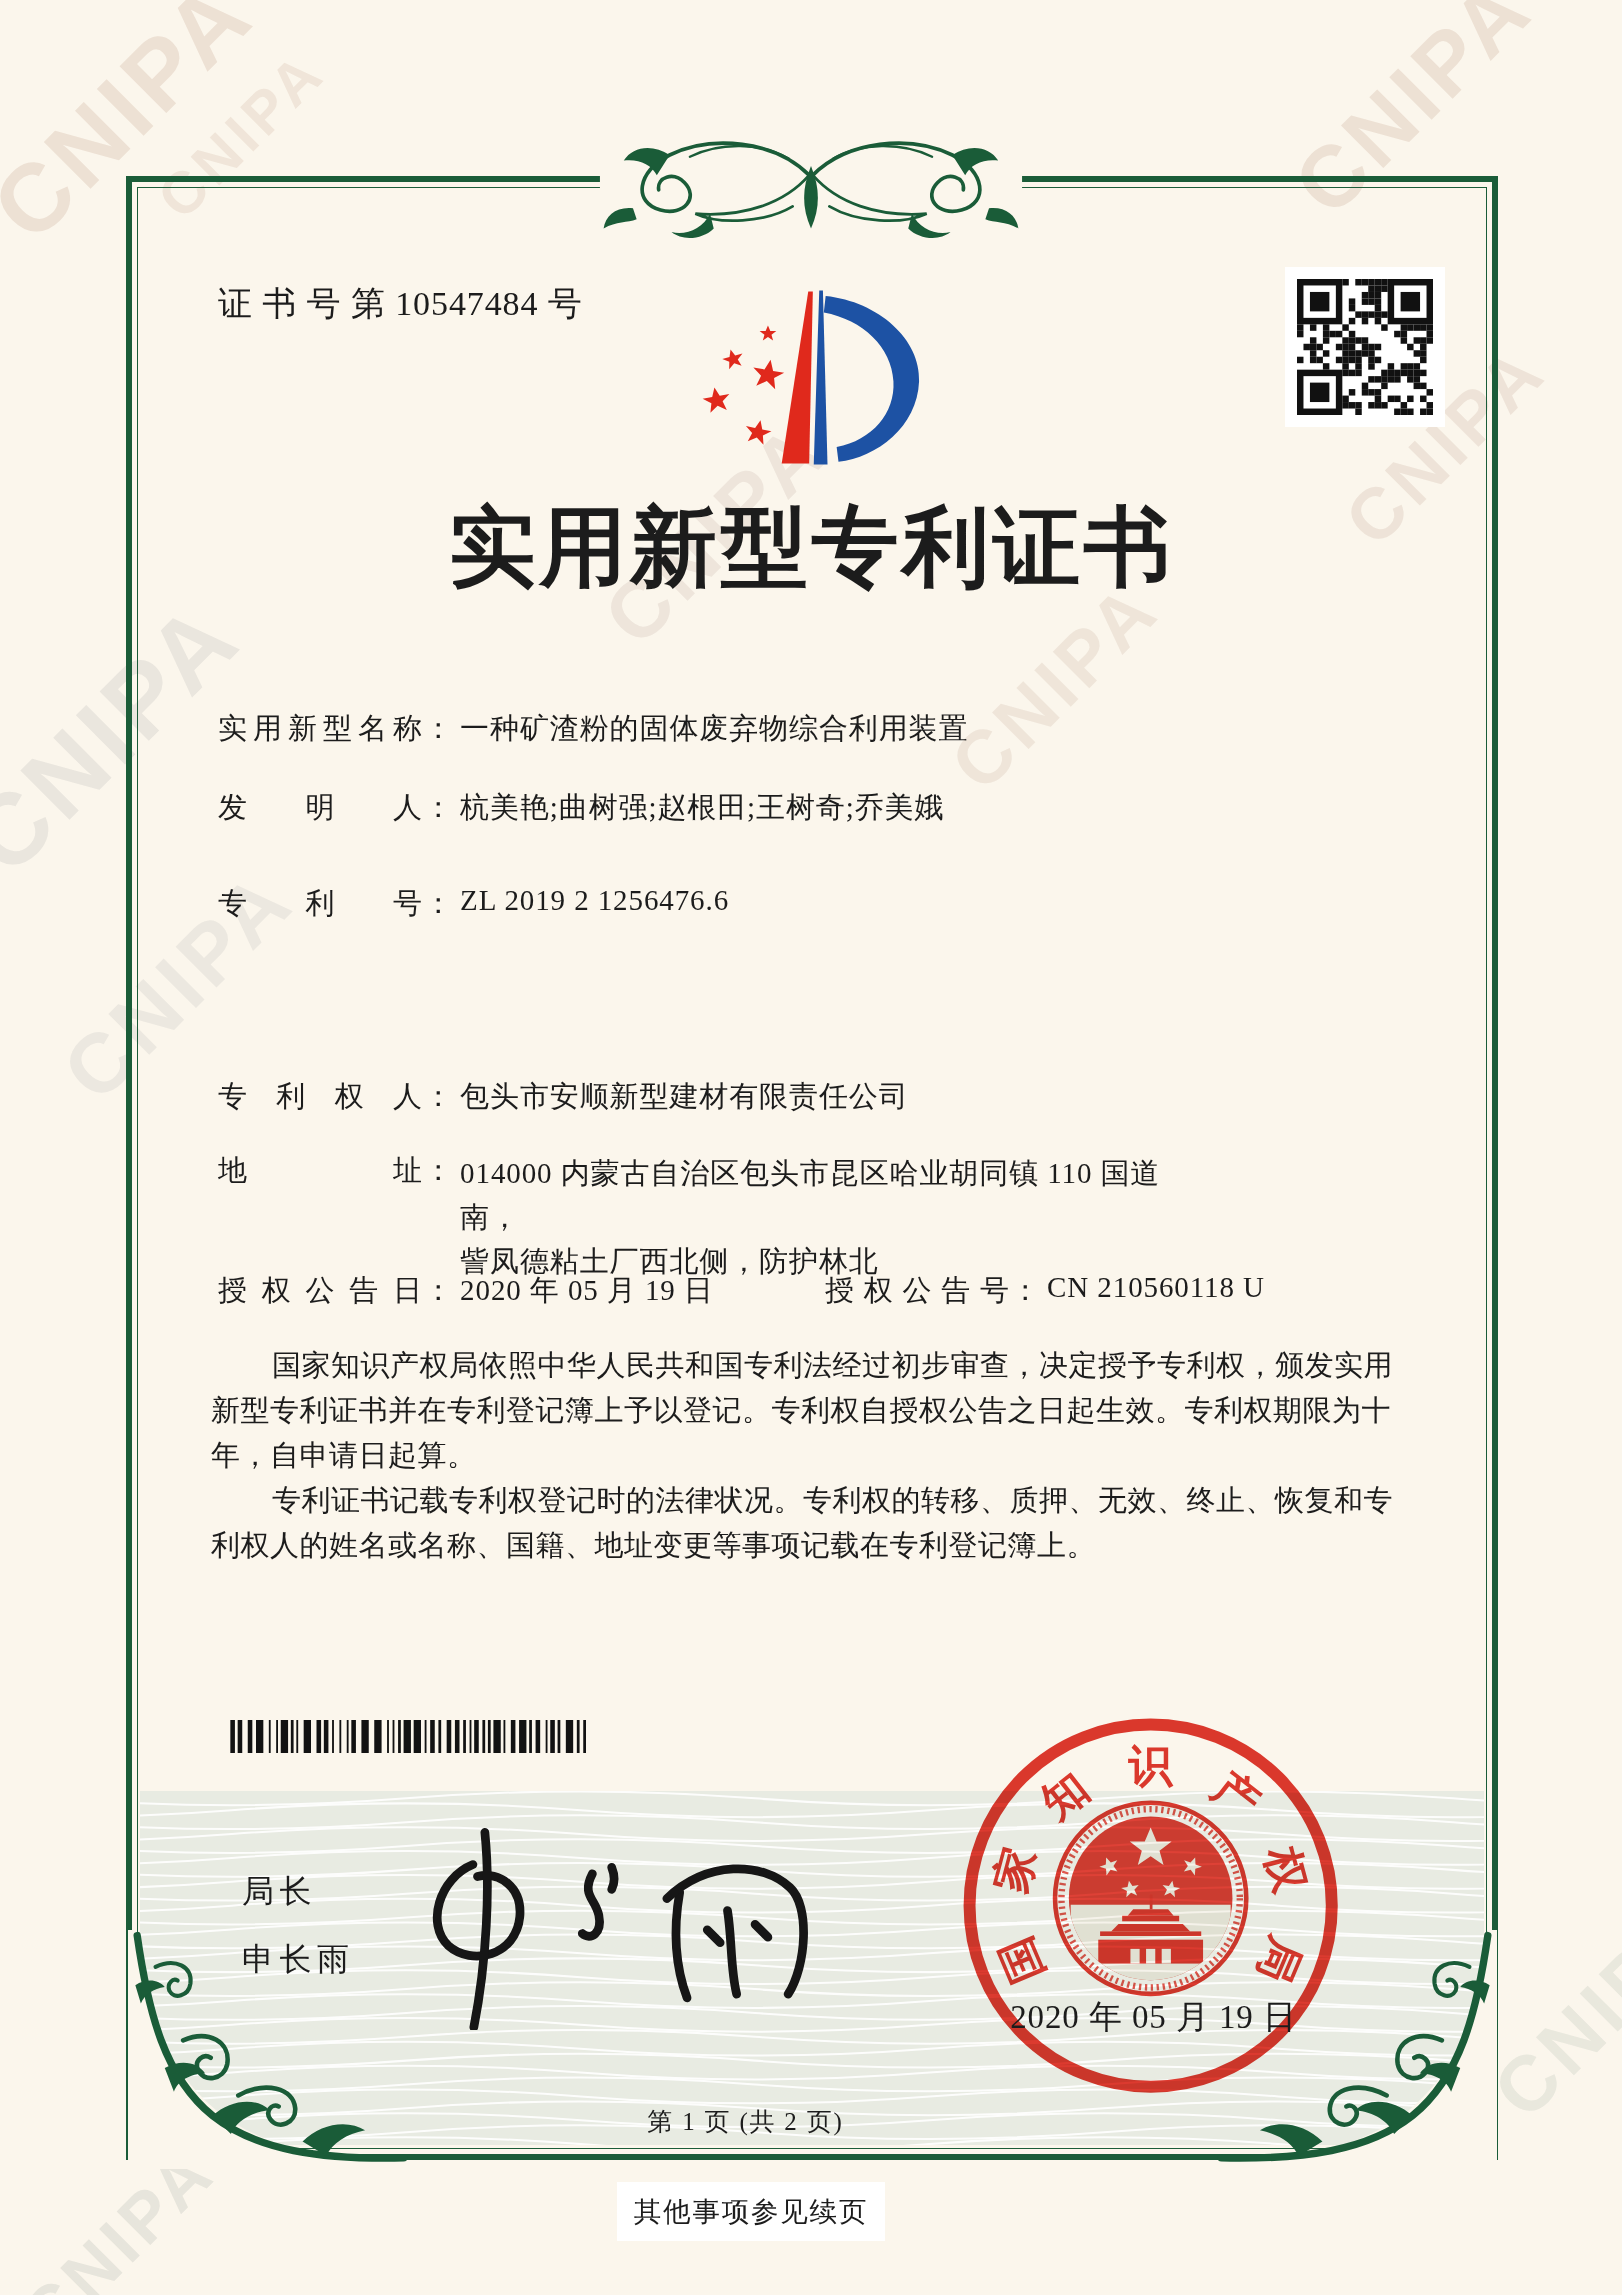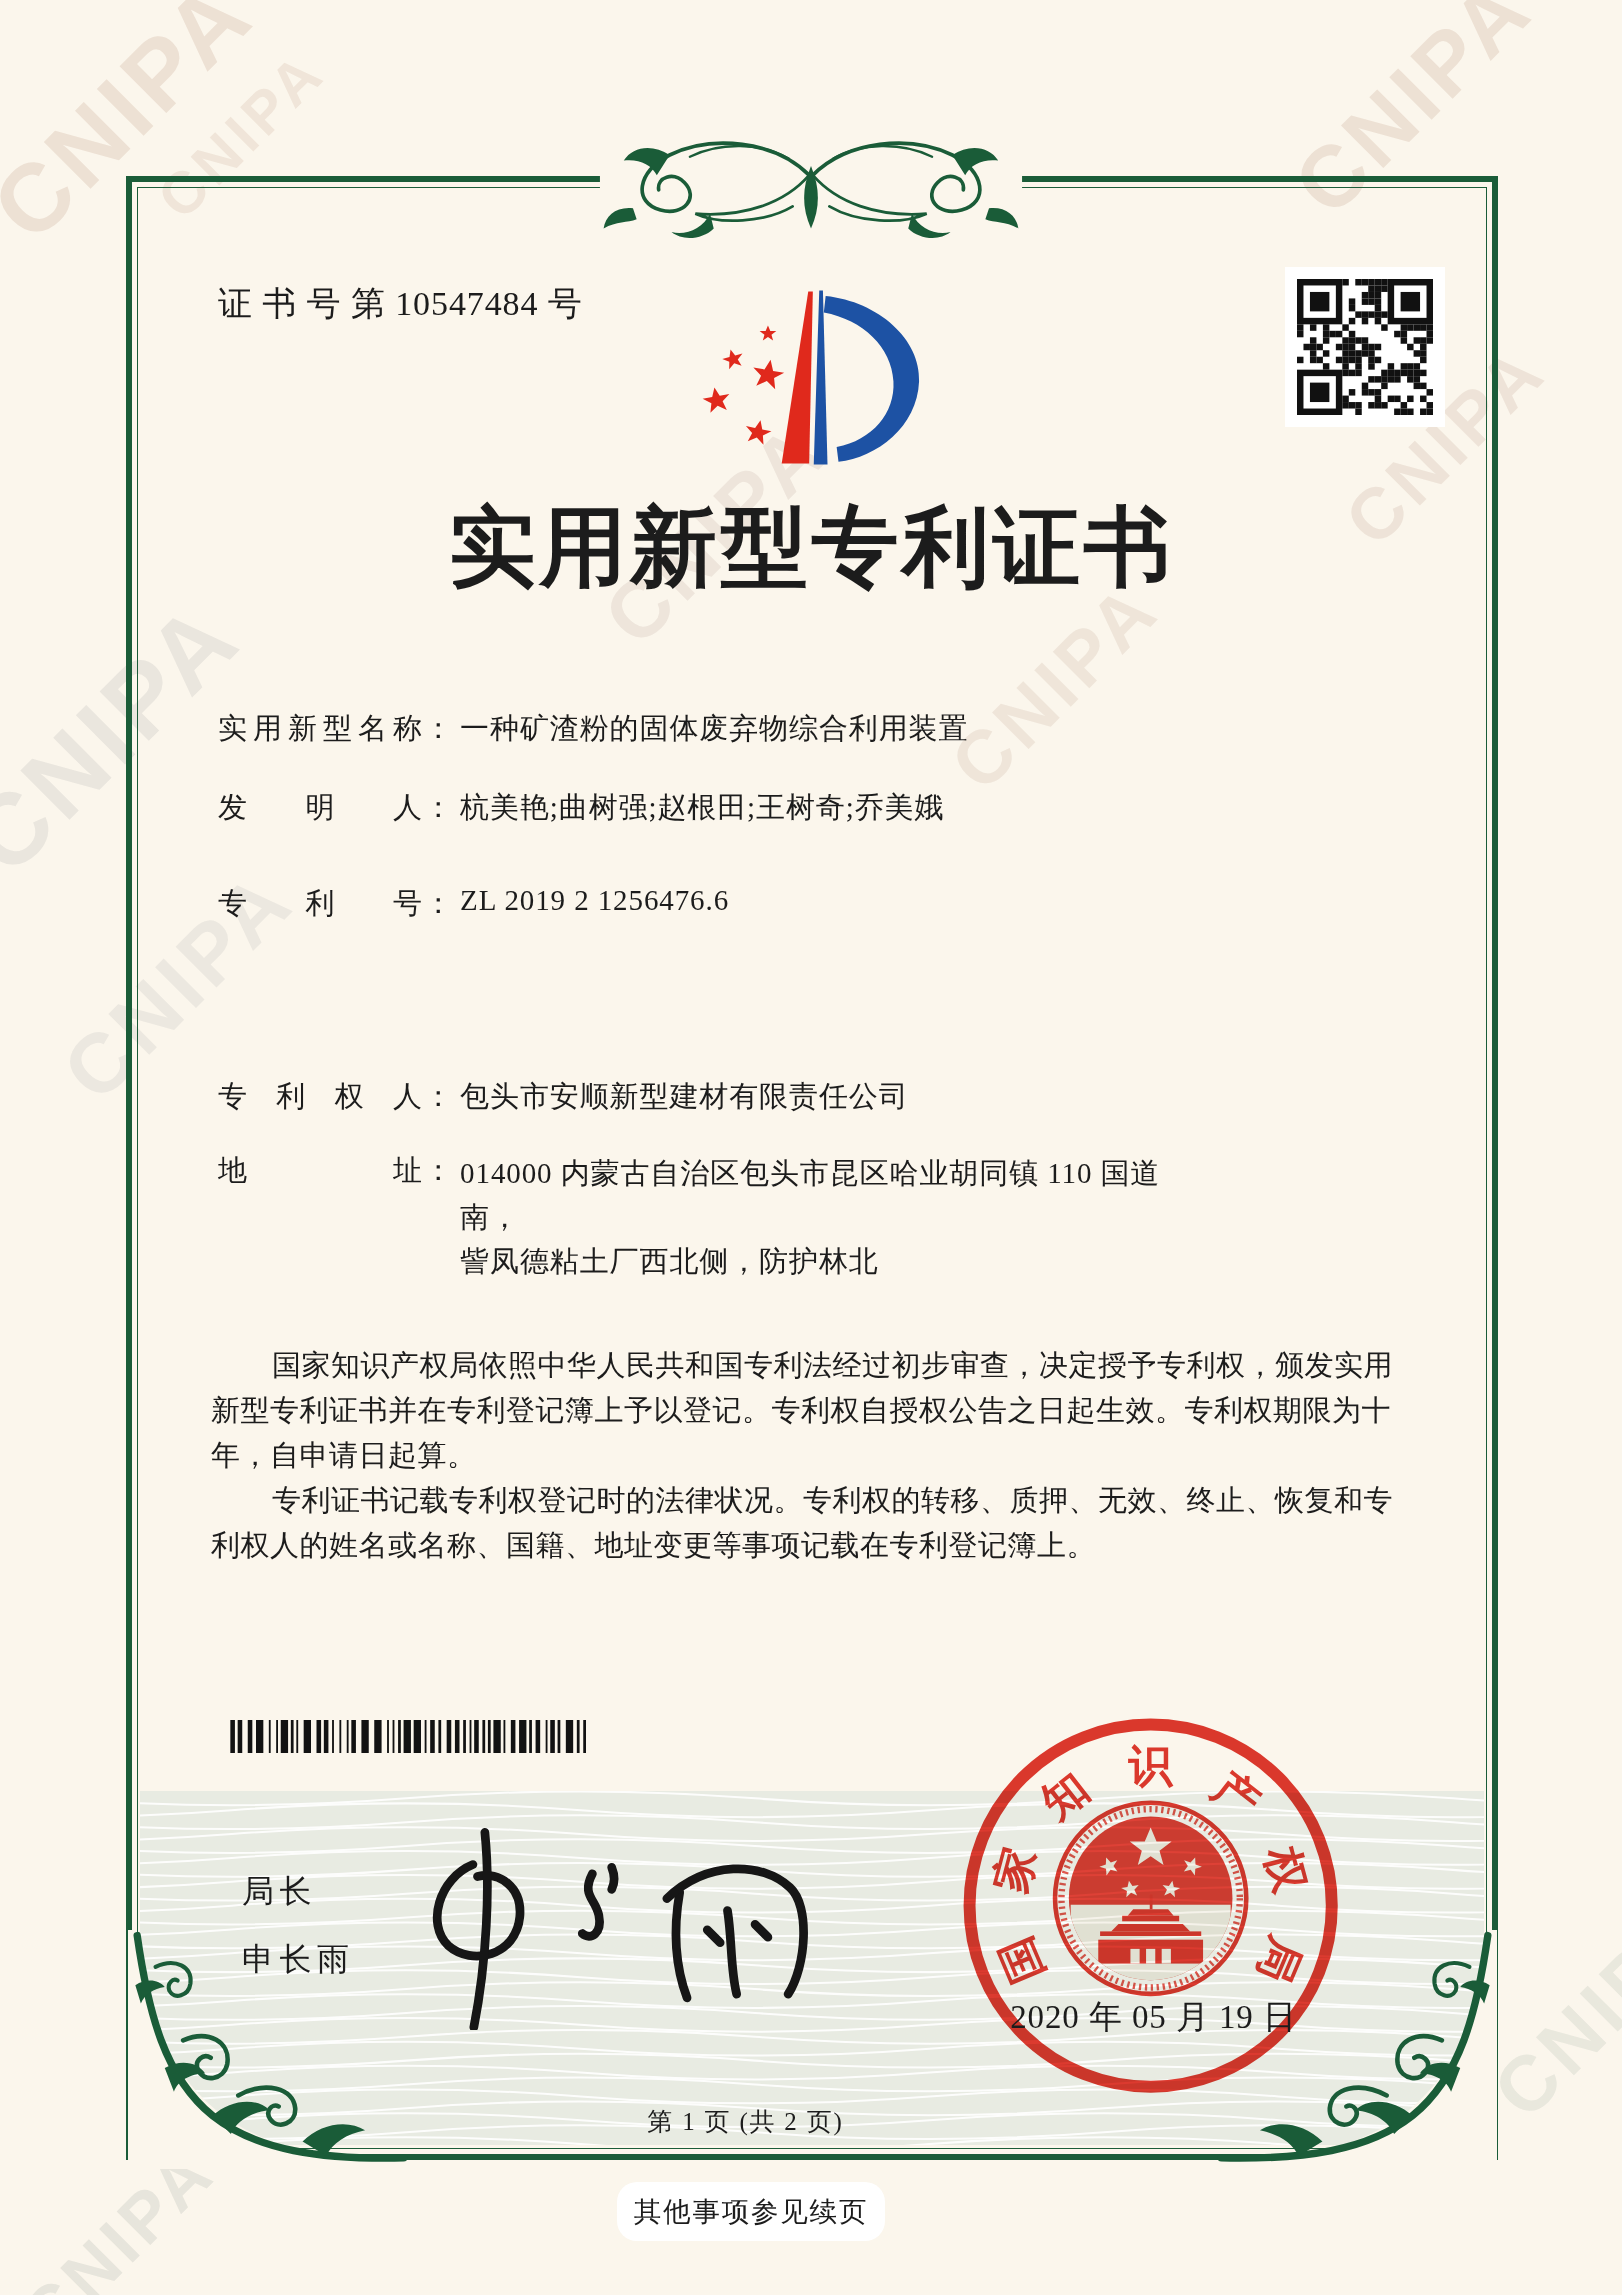--- a/index.html
+++ b/index.html
@@ -36,21 +36,21 @@
   .paras p{margin:0;font-size:29px;line-height:45px;text-indent:61px;letter-spacing:0.5px;}
   
   .barcode{position:absolute;left:230px;top:1720px;width:360px;height:33px;}
   .signer{position:absolute;left:242px;font-size:32px;font-family:"Liberation Sans","DejaVu Sans",sans-serif;
           font-weight:500;letter-spacing:5.5px;}
   .sig{position:absolute;left:404px;top:1814px;width:533px;height:216px;}
   .seal{position:absolute;left:953px;top:1708px;width:399px;height:399px;opacity:.93;mix-blend-mode:multiply;}
   .sealdate{position:absolute;left:970px;top:1995px;width:367px;text-align:center;font-size:33px;letter-spacing:0.9px;}
   .pageinfo{position:absolute;left:484px;top:2105px;width:523px;text-align:center;font-size:25px;letter-spacing:1.8px;}
   .note{position:absolute;left:617px;top:2182px;width:268px;height:59px;background:#fff;text-align:center;
-        line-height:59px;font-size:27.5px;letter-spacing:1.8px;border-radius:20px;}
+        line-height:59px;font-size:27.5px;letter-spacing:1.8px;}
 </style>
 </head>
 <body>
 
 <div class="paper">
 
   <div class="wm" style="left:-37px;top:55px;font-size:96px;">CNIPA</div>
   <div class="wm" style="left:138px;top:101px;font-size:59px;opacity:.8;">CNIPA</div>
   <div class="wm" style="left:1267px;top:46px;font-size:87px;">CNIPA</div>
   <div class="wm" style="left:1322px;top:404px;font-size:72px;color:rgba(200,175,158,.26);">CNIPA</div>
@@ -320,20 +320,26 @@
   </div>
   <div class="row" style="top:884px;">
     <span class="flabel">专利号</span><span class="colon">：</span><span class="fvalue">ZL 2019 2 1256476.6</span>
   </div>
   <div class="row" style="top:1077px;">
     <span class="flabel">专利权人</span><span class="colon">：</span><span class="fvalue">包头市安顺新型建材有限责任公司</span>
   </div>
   <div class="row" style="top:1151px;">
     <span class="flabel">地址</span><span class="colon">：</span><span class="fvalue addr"><span>014000  内蒙古自治区包头市昆区哈业胡同镇 110 国道南，</span><br><span>訾凤德粘土厂西北侧，防护林北</span></span>
   </div>
+  <div class="row" style="top:1271px;">
+    <span class="flabel">授权公告日</span><span class="colon">：</span><span class="fvalue">2020 年 05 月 19 日</span>
+    <span class="grant2">
+      <span class="flabel5">授权公告号</span><span class="colon">：</span><span class="fvalue">CN 210560118 U</span>
+    </span>
+  </div>
 
   <div class="paras">
     <p>国家知识产权局依照中华人民共和国专利法经过初步审查，决定授予专利权，颁发实用新型专利证书并在专利登记簿上予以登记。专利权自授权公告之日起生效。专利权期限为十年，自申请日起算。</p>
     <p>专利证书记载专利权登记时的法律状况。专利权的转移、质押、无效、终止、恢复和专利权人的姓名或名称、国籍、地址变更等事项记载在专利登记簿上。</p>
   </div>
 
   <div class="barcode">
     <svg width="360" height="33" viewBox="0 0 392 36">
         <rect x="0" y="0" width="5" height="36" fill="#121212"></rect>
         <rect x="8" y="0" width="5" height="36" fill="#121212"></rect>

